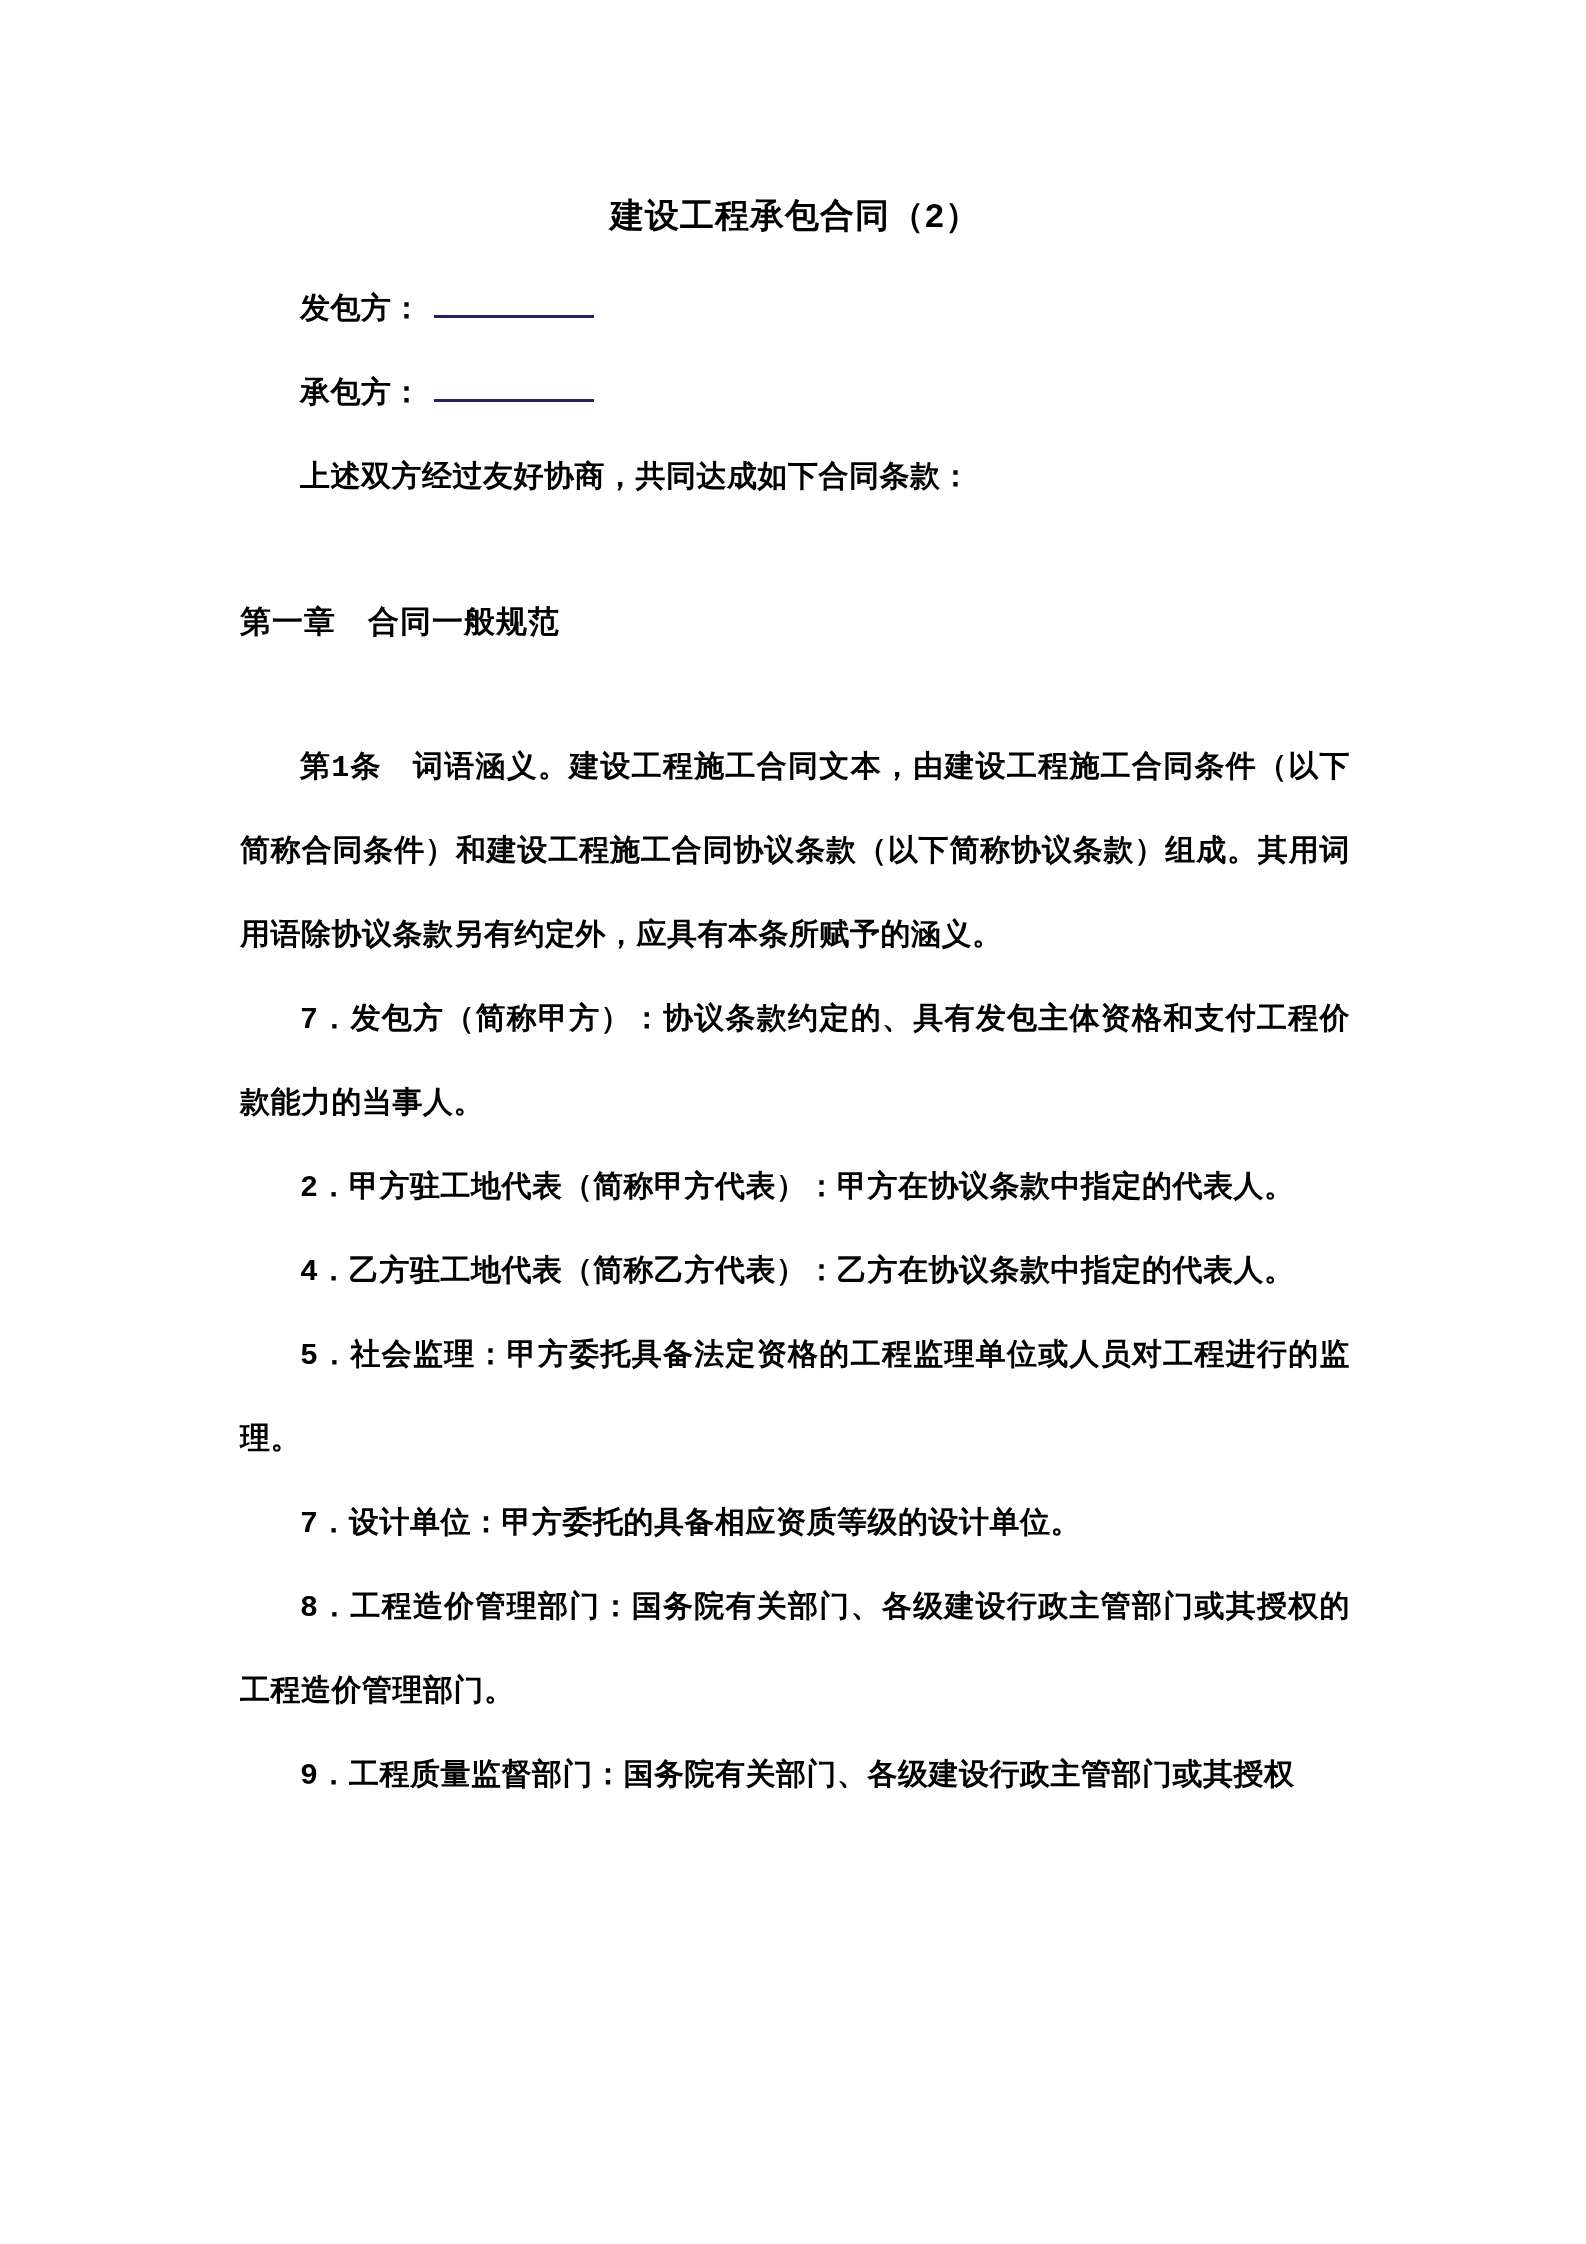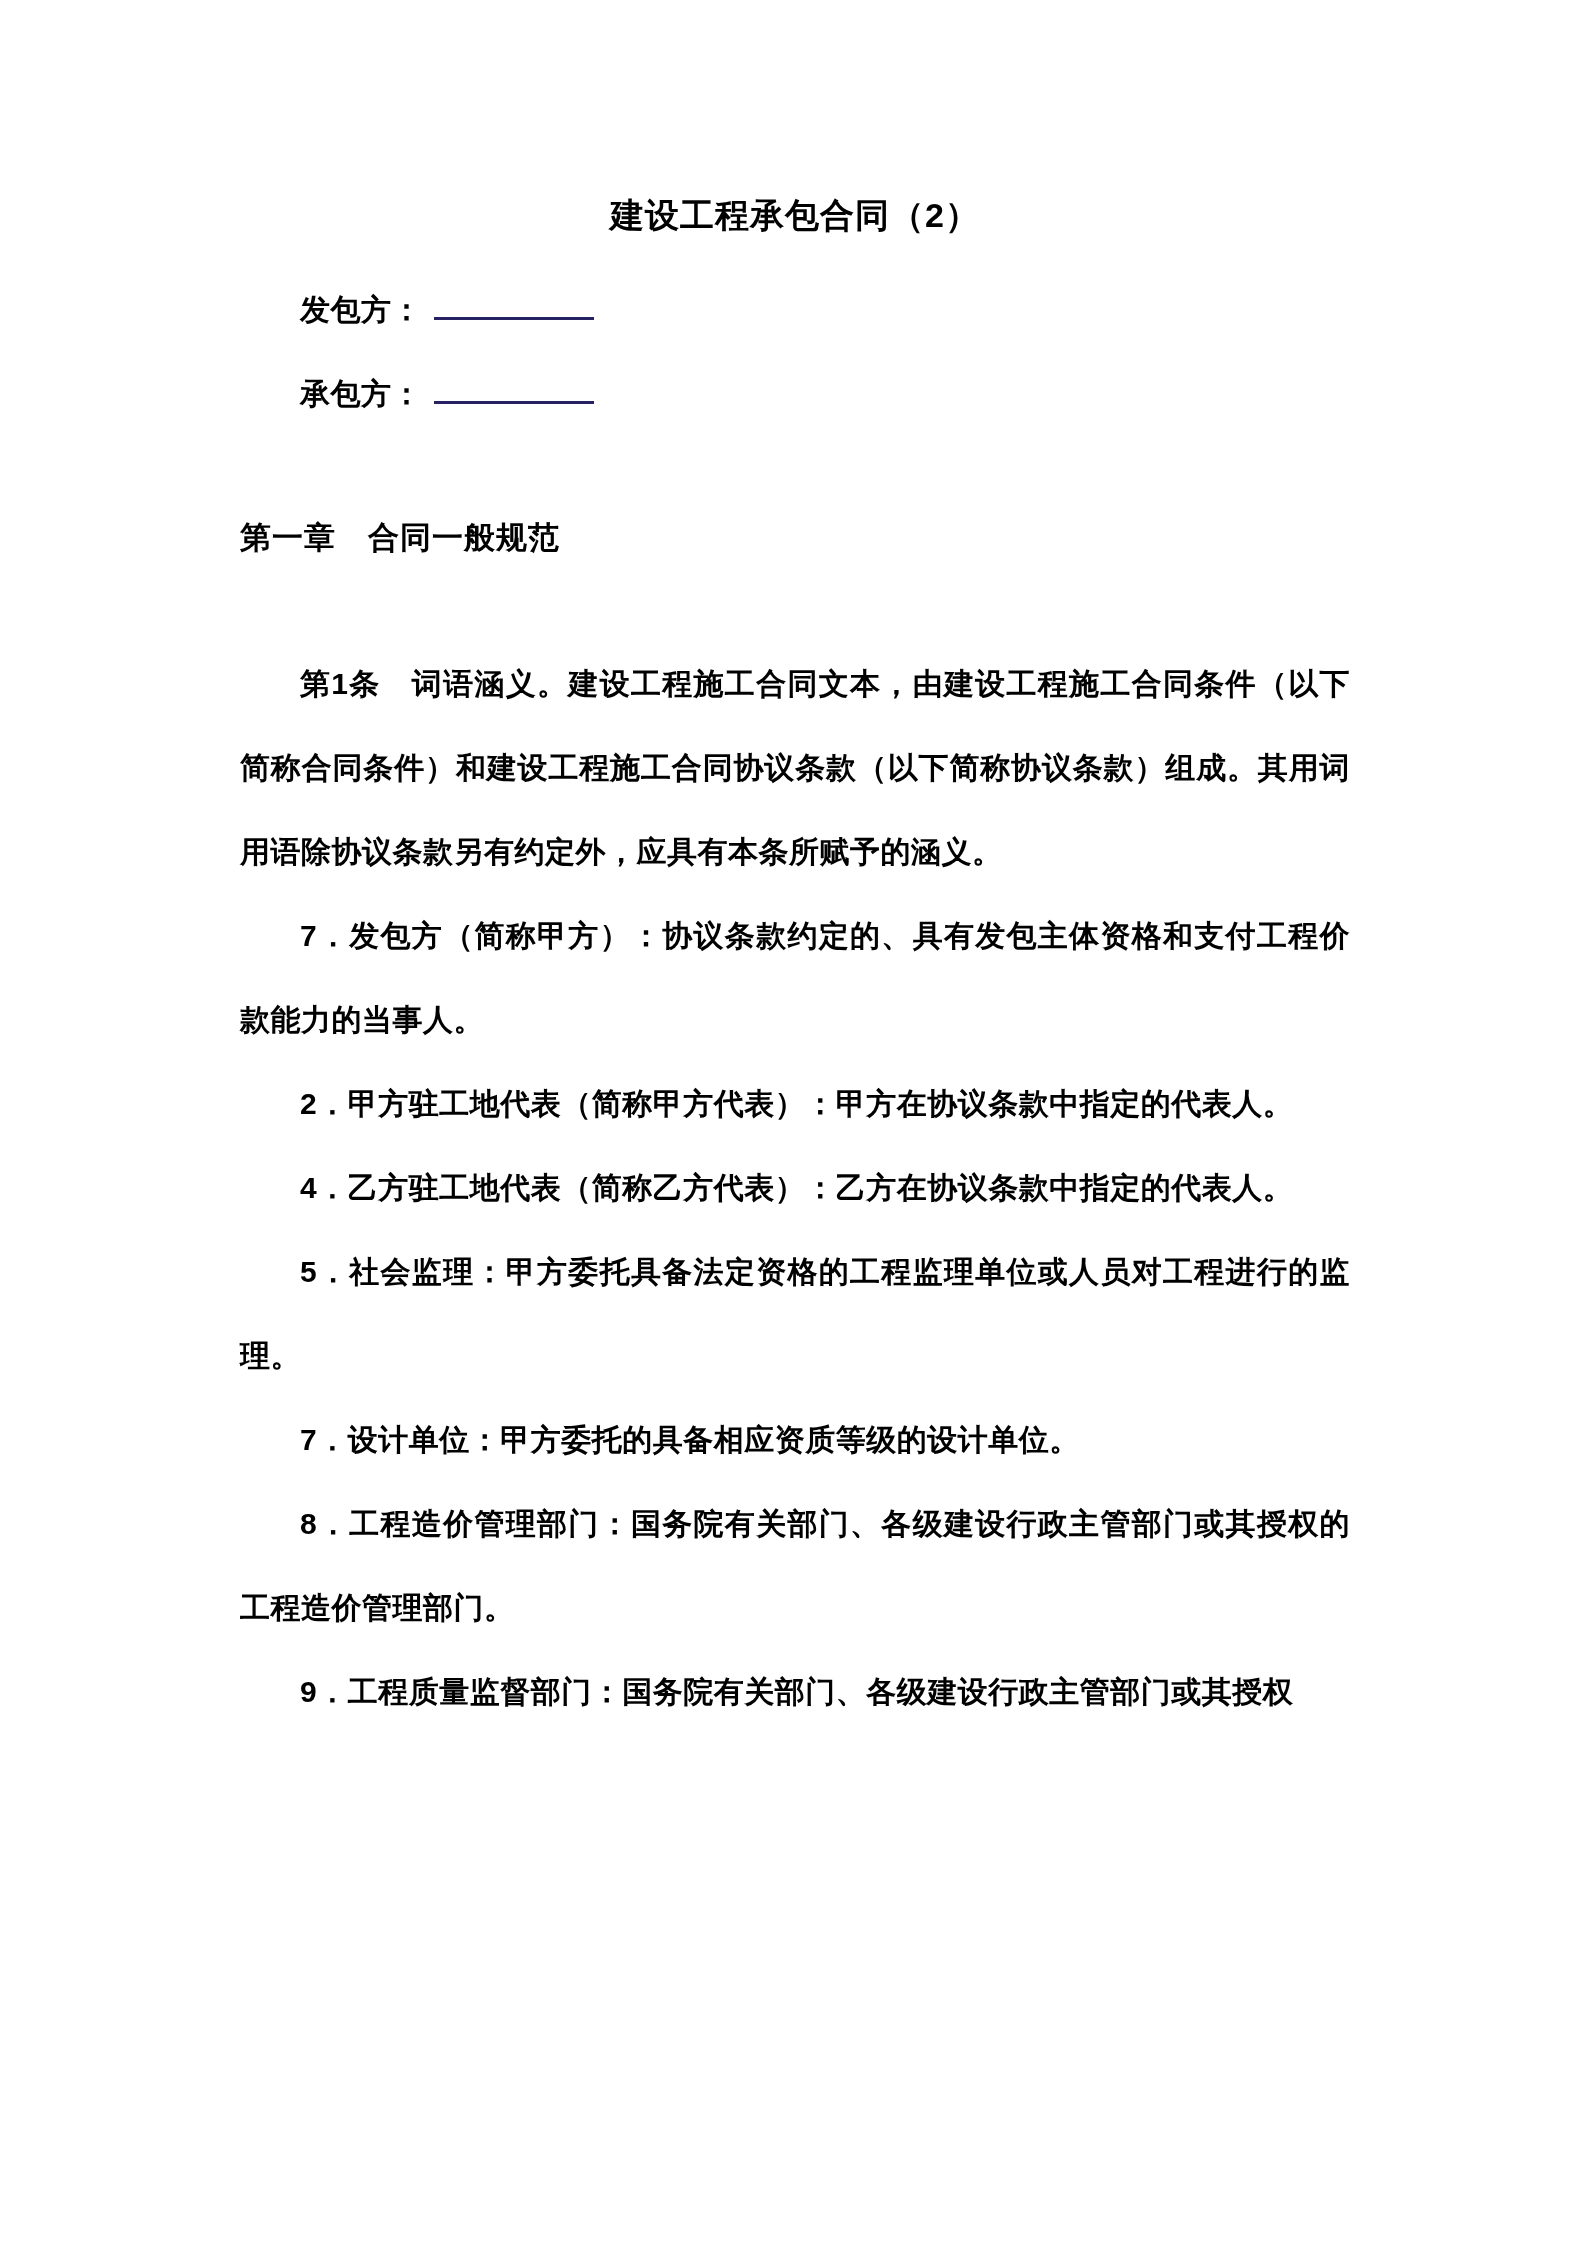--- a/index.html
+++ b/index.html
@@ -26,20 +26,21 @@
     margin: 0;
     letter-spacing: 1px;
   }
   .para {
     font-size: 30px;
     line-height: 84px;
     text-align: justify;
     text-indent: 60px;
     margin: 0;
     letter-spacing: 0.5px;
+    font-family: Liberation Mono, monospace;
   }
   .first-gap { margin-top: 28px; }
   .chapter-heading {
     font-size: 31px;
     line-height: 84px;
     text-align: left;
     text-indent: 0;
     margin: 60px 0 0 0;
     letter-spacing: 1px;
   }
@@ -57,20 +58,21 @@
 <body>
 
 <div class="page">
 
   <h1 class="doc-title">建设工程承包合同（2）</h1>
 
   <p class="para first-gap"><span>发包方：</span><span class="fill-blank" style="border-bottom-color: rgb(38, 34, 98);"></span></p>
 
   <p class="para"><span>承包方：</span><span class="fill-blank" style="border-bottom-color: rgb(38, 34, 98);"></span></p>
 
+  <p class="para">上述双方经过友好协商，共同达成如下合同条款：</p>
 
   <h2 class="chapter-heading">第一章　合同一般规范</h2>
 
   <p class="para article-first">第1条　词语涵义。建设工程施工合同文本，由建设工程施工合同条件（以下简称合同条件）和建设工程施工合同协议条款（以下简称协议条款）组成。其用词用语除协议条款另有约定外，应具有本条所赋予的涵义。</p>
 
   <p class="para">7．发包方（简称甲方）：协议条款约定的、具有发包主体资格和支付工程价款能力的当事人。</p>
   <p class="para">2．甲方驻工地代表（简称甲方代表）：甲方在协议条款中指定的代表人。</p>
   <p class="para">4．乙方驻工地代表（简称乙方代表）：乙方在协议条款中指定的代表人。</p>
   <p class="para">5．社会监理：甲方委托具备法定资格的工程监理单位或人员对工程进行的监理。</p>
   <p class="para">7．设计单位：甲方委托的具备相应资质等级的设计单位。</p>

